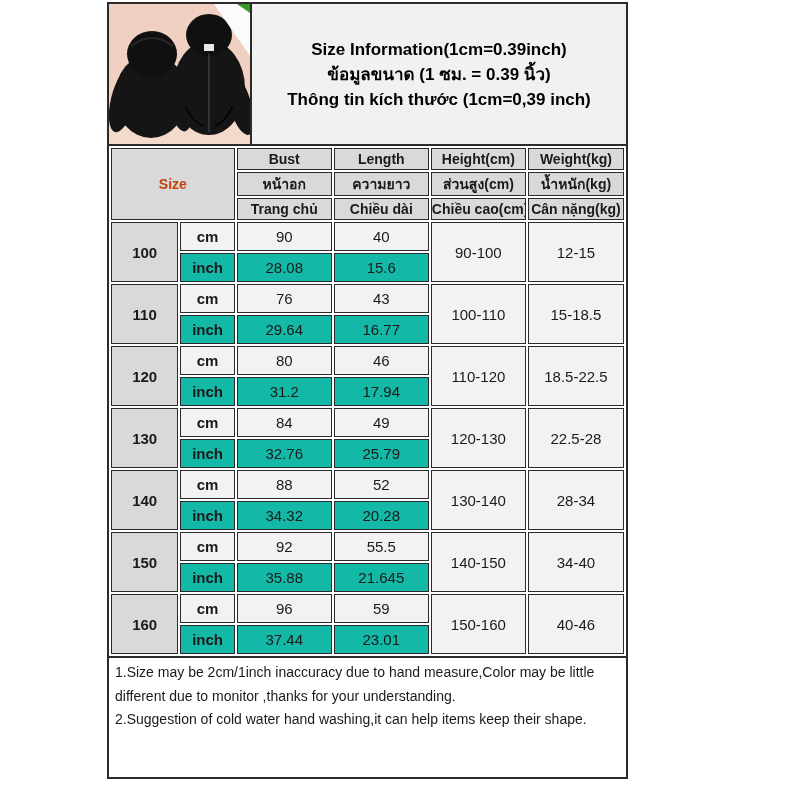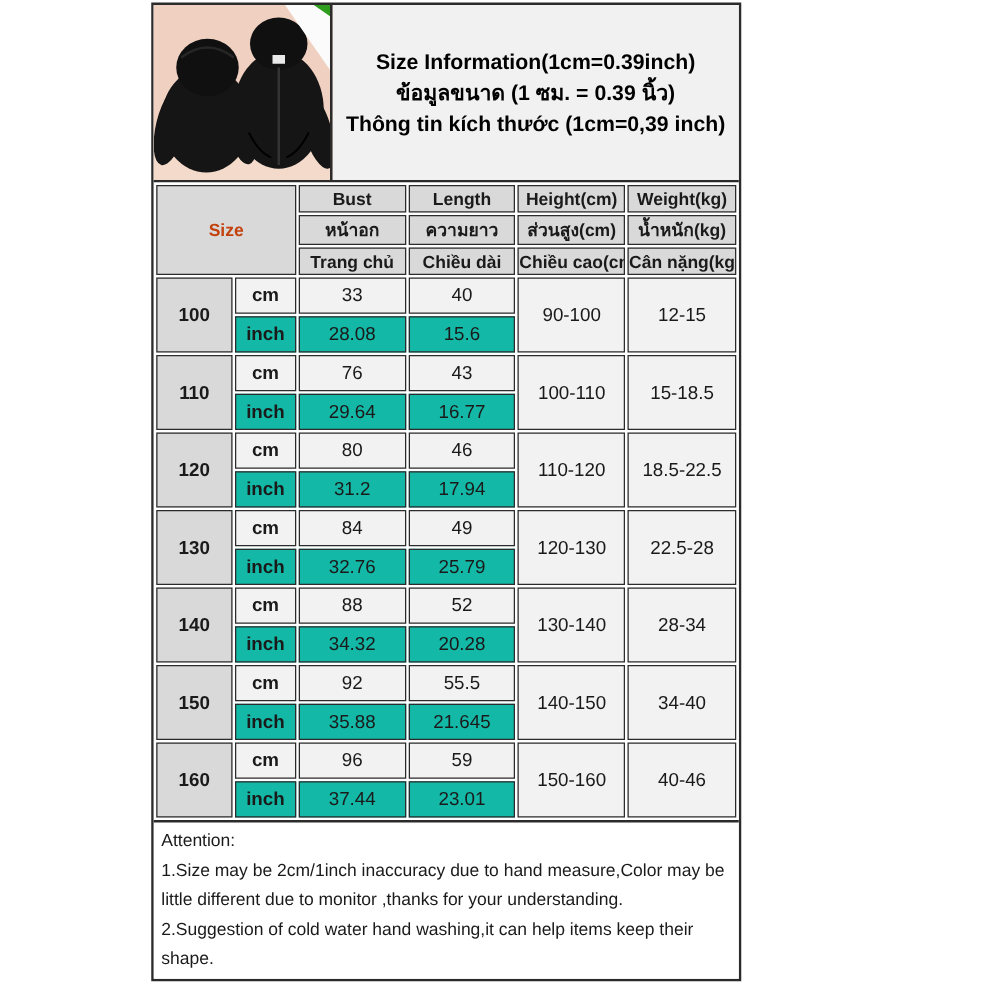--- a/index.html
+++ b/index.html
@@ -1,18 +1,18 @@
 <!DOCTYPE html>
 <html><head>
 <meta charset="utf-8">
 <style>
   html,body{margin:0;padding:0;}
   .page{position:relative;width:800px;height:800px;background:#ffffff;
         font-family:"Liberation Sans","DejaVu Sans",sans-serif;color:#1a1a1a;overflow:hidden;}
-  .sheet{position:absolute;left:121px;top:2px;width:472px;
+  .sheet{position:absolute;left:107px;top:2px;width:521px;
          border:2px solid var(--border-dark,#2b2b2b);background:#fff;box-sizing:border-box;}
 
   
   .top-block{display:flex;height:140px;border-bottom:2px solid var(--border-dark,#2b2b2b);
              background:var(--panel-gray,#f1f1f1);}
   .product-image{position:relative;flex:0 0 141px;width:141px;height:140px;
                  border-right:2px solid var(--border-dark,#2b2b2b);overflow:hidden;background:var(--image-bg,#f0d0c1);}
   .corner-white{position:absolute;top:0;right:0;width:0;height:0;
                 border-top:52px solid #fbfbfb;border-left:36px solid transparent;}
   .corner-green{position:absolute;top:0;right:0;width:0;height:0;
@@ -101,21 +101,21 @@
         <tr class="hrow">
           <td>Trang chủ</td>
           <td>Chiều dài</td>
           <td>Chiều cao(cm)</td>
           <td>Cân nặng(kg)</td>
         </tr>
 
       <tr class="drow cmrow">
             <td class="size" rowspan="2">100</td>
             <td class="unit">cm</td>
-            <td class="val">33</td>
+            <td class="val">90</td>
             <td class="val">40</td>
             <td class="range" rowspan="2">90-100</td>
             <td class="range" rowspan="2">12-15</td>
           </tr>
           <tr class="drow inchrow">
             <td class="unit">inch</td>
             <td class="val">28.08</td>
             <td class="val">15.6</td>
           </tr>
           <tr class="drow cmrow">
@@ -193,19 +193,18 @@
           </tr>
           <tr class="drow inchrow">
             <td class="unit">inch</td>
             <td class="val">37.44</td>
             <td class="val">23.01</td>
           </tr>
         </tbody>
     </table>
 
     <div class="attention">
-      <div>Attention:</div>
       <div>1.Size may be 2cm/1inch inaccuracy due to hand measure,Color may be little different due to monitor ,thanks for your understanding.</div>
       <div>2.Suggestion of cold water hand washing,it can help items keep their shape.</div>
     </div>
 
   </div>
 </div>
 
 </body></html>

